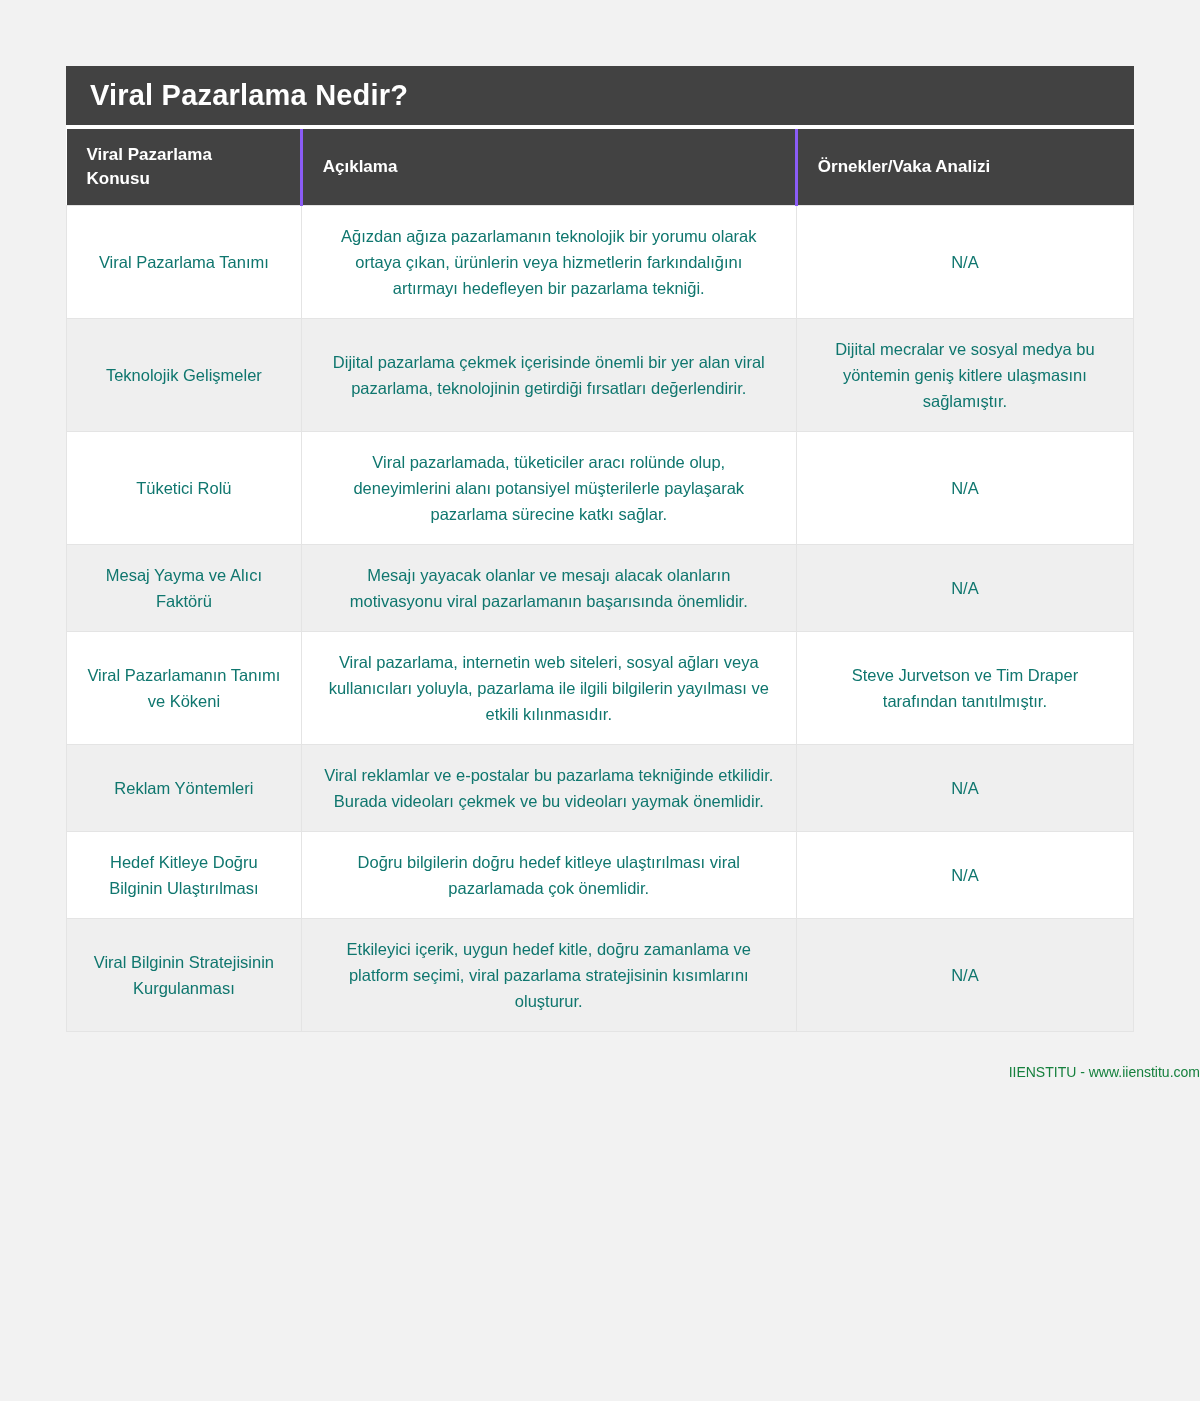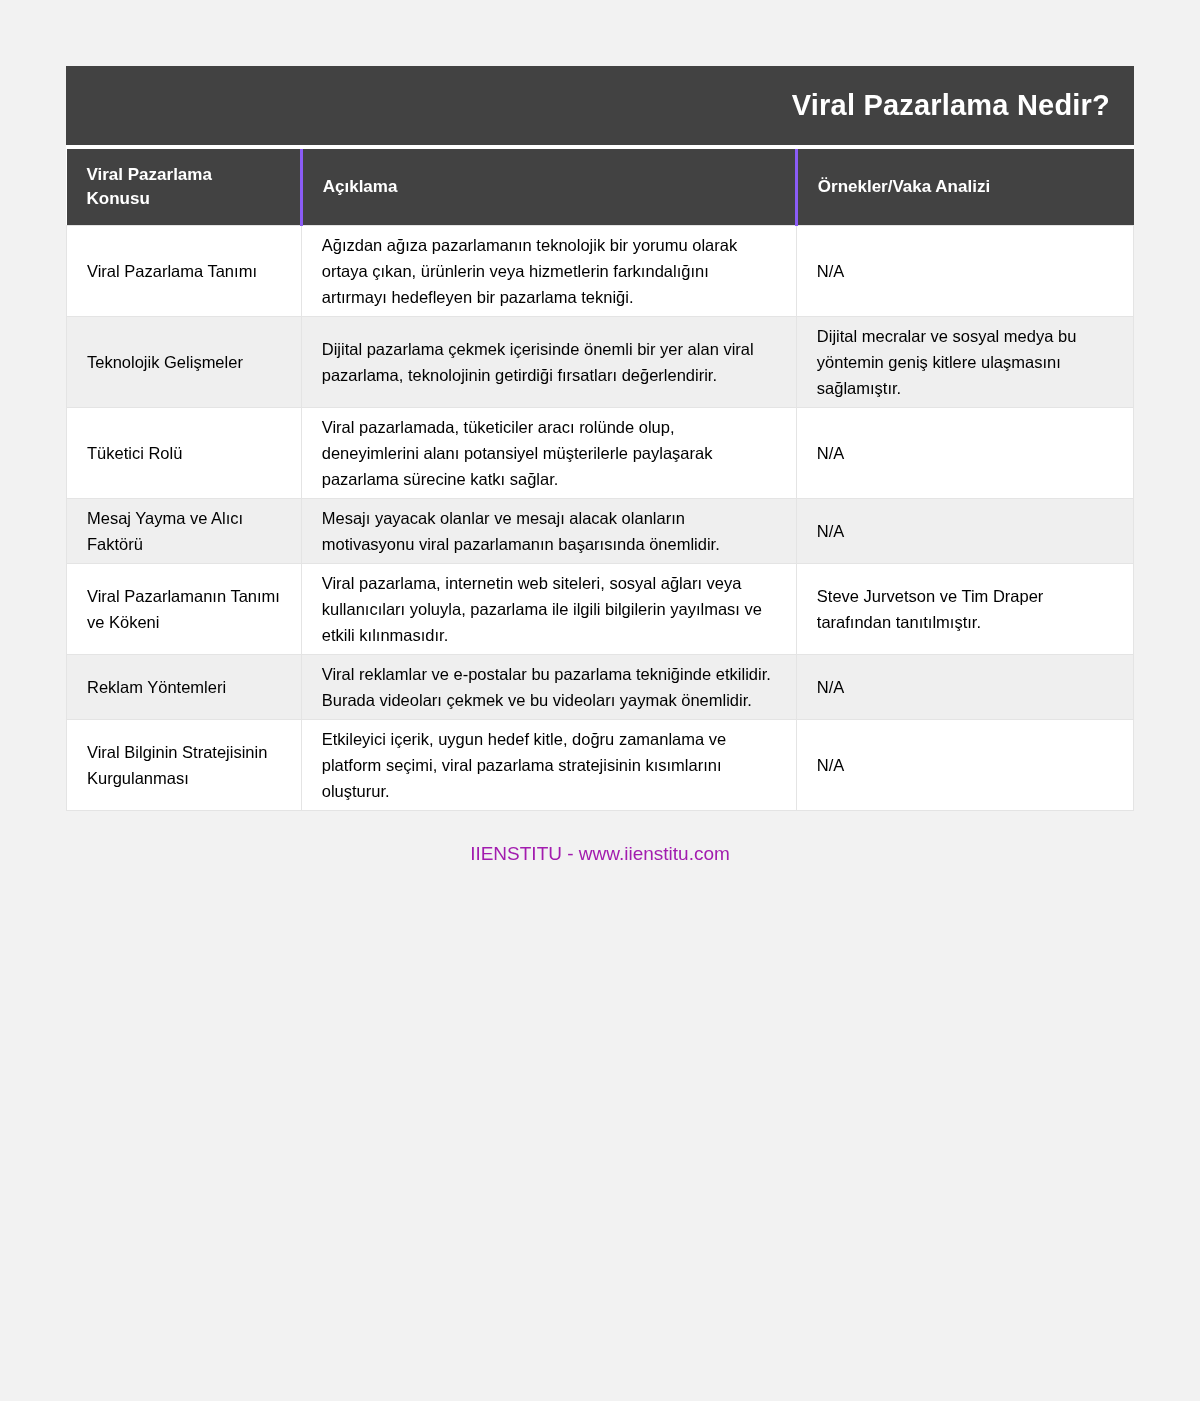--- a/index.html
+++ b/index.html
@@ -20,23 +20,22 @@
   .card {
     width: 1068px;
     margin: 0 auto;
     background: #ffffff;
   }
   .title-bar {
     background: #424242;
     color: #ffffff;
     font-size: 29px;
     font-weight: bold;
-    padding: 23px 24px;
+    padding: 13px 24px;
     letter-spacing: 0.2px;
-    text-align: right;
   }
   table.data-table {
     width: 100%;
     border-collapse: collapse;
     table-layout: fixed;
     background: #ffffff;
   }
   table.data-table col.col-topic   { width: 22%; }
   table.data-table col.col-desc    { width: 46.4%; }
   table.data-table col.col-example { width: 31.6%; }
@@ -49,35 +48,36 @@
     text-align: left;
     vertical-align: middle;
     padding: 14px 20px;
     line-height: 24px;
     border-top: 4px solid #ffffff;
     border-left: 3px solid #8b5cf6;
   }
   .data-table th:first-child { border-left: none; }
 
   .data-table td {
-    color: #000000;
+    color: #0f766e;
     font-size: 16.5px;
     line-height: 26px;
     vertical-align: middle;
-    padding: 6px 20px;
+    padding: 17px 20px;
     border: 1px solid #e4e4e4;
     word-wrap: break-word;
+    text-align: center;
   }
   .data-table tbody tr:nth-child(odd)  { background: #ffffff; }
   .data-table tbody tr:nth-child(even) { background: #efefef; }
 
   .footer {
-    text-align: center;
-    color: #a21caf;
-    font-size: 19px;
+    text-align: right;
+    color: #15803d;
+    font-size: 14px;
     margin-top: 32px;
   }
 </style>
 </head>
 <body>
 
 <div class="page">
   <div class="card">
     <div class="title-bar">Viral Pazarlama Nedir?</div>
 
@@ -119,20 +119,25 @@
             <td>Viral Pazarlamanın Tanımı ve Kökeni</td>
             <td>Viral pazarlama, internetin web siteleri, sosyal ağları veya kullanıcıları yoluyla, pazarlama ile ilgili bilgilerin yayılması ve etkili kılınmasıdır.</td>
             <td>Steve Jurvetson ve Tim Draper tarafından tanıtılmıştır.</td>
           </tr>
           <tr>
             <td>Reklam Yöntemleri</td>
             <td>Viral reklamlar ve e-postalar bu pazarlama tekniğinde etkilidir. Burada videoları çekmek ve bu videoları yaymak önemlidir.</td>
             <td>N/A</td>
           </tr>
           <tr>
+            <td>Hedef Kitleye Doğru Bilginin Ulaştırılması</td>
+            <td>Doğru bilgilerin doğru hedef kitleye ulaştırılması viral pazarlamada çok önemlidir.</td>
+            <td>N/A</td>
+          </tr>
+          <tr>
             <td>Viral Bilginin Stratejisinin Kurgulanması</td>
             <td>Etkileyici içerik, uygun hedef kitle, doğru zamanlama ve platform seçimi, viral pazarlama stratejisinin kısımlarını oluşturur.</td>
             <td>N/A</td>
           </tr>
         </tbody>
     </table>
   </div>
 
   <div class="footer">IIENSTITU - www.iienstitu.com</div>
 </div>

